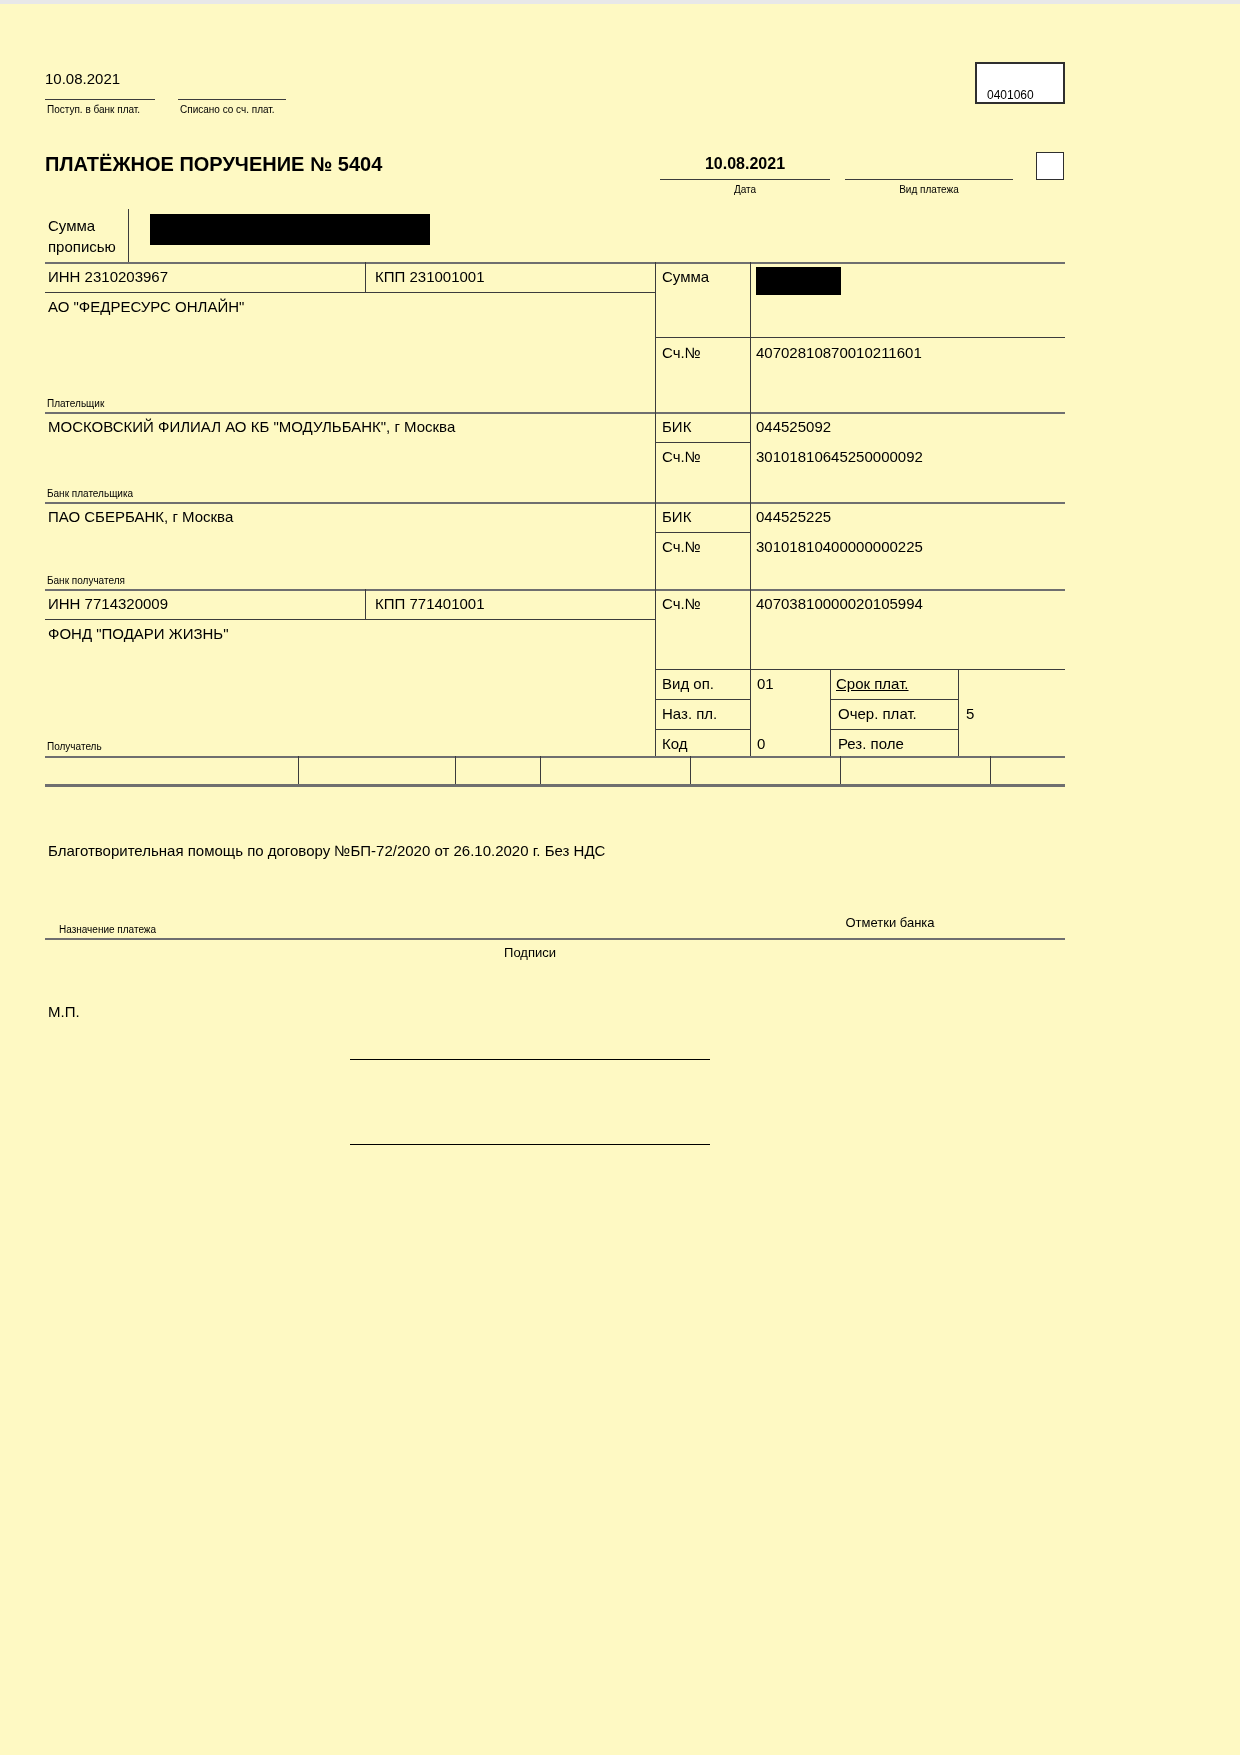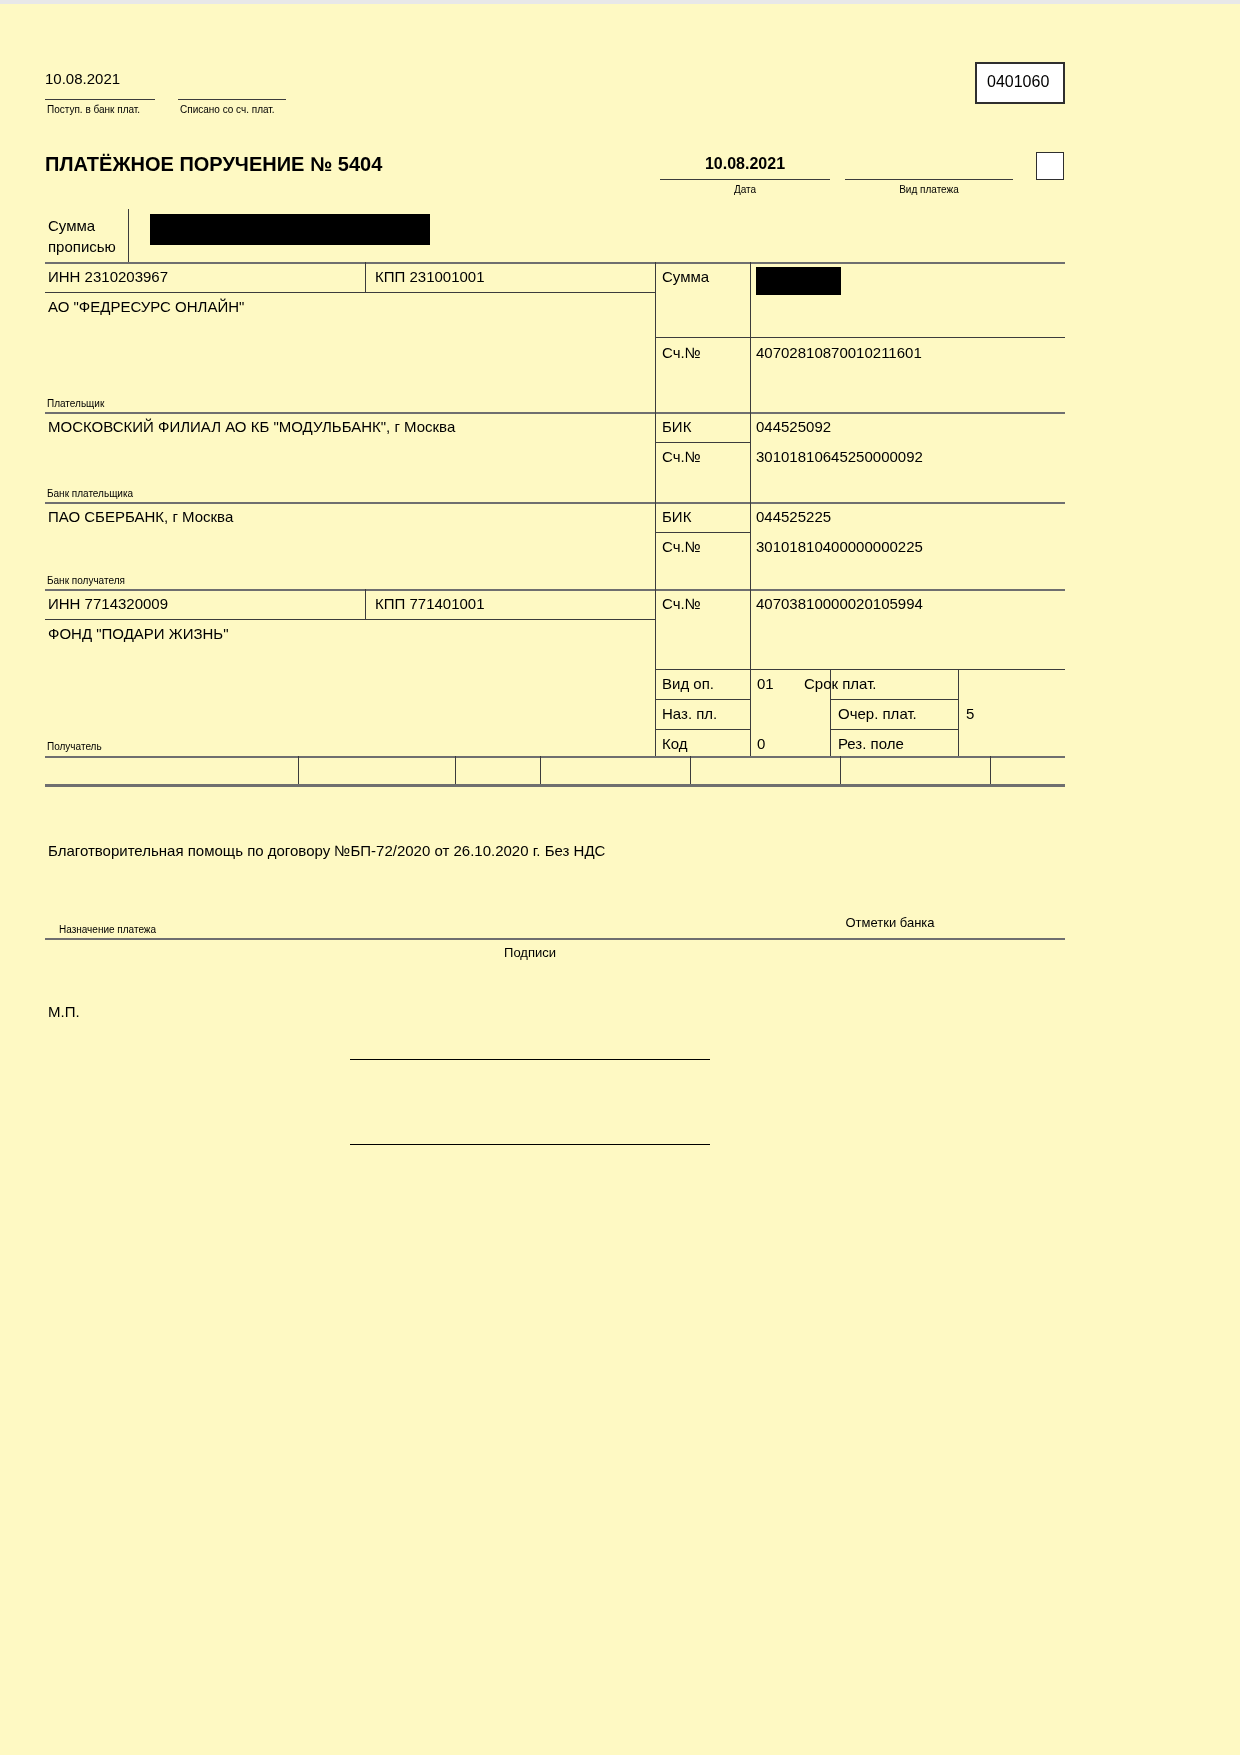--- a/index.html
+++ b/index.html
@@ -39,21 +39,21 @@
 
 <div class="page">
 
   <div class="t" style="left:45px; top:66px;">10.08.2021</div>
   <div class="hline thin" style="left:45px; top:95px; width:110px;"></div>
   <div class="lbl" style="left:47px; top:100px;">Поступ. в банк плат.</div>
   <div class="hline thin" style="left:178px; top:95px; width:108px;"></div>
   <div class="lbl" style="left:180px; top:100px;">Списано со сч. плат.</div>
 
   <div class="box" style="left:975px; top:58px; width:90px; height:42px;"></div>
-  <div class="t" style="left:987px; top:69px; font-size:16px;">0401060</div>
+  <div class="t" style="left:987px; top:84px; font-size:12px;">0401060</div>
 
   <div class="title" style="left:45px; top:149px;">ПЛАТЁЖНОЕ ПОРУЧЕНИЕ № 5404</div>
   <div class="tb center" style="left:660px; top:151px; width:170px;">10.08.2021</div>
   <div class="hline thin" style="left:660px; top:175px; width:170px;"></div>
   <div class="lbl center" style="left:660px; top:180px; width:170px;text-align:center;">Дата</div>
   <div class="hline thin" style="left:845px; top:175px; width:168px;"></div>
   <div class="lbl center" style="left:845px; top:180px; width:168px;">Вид платежа</div>
   <div class="box" style="left:1036px; top:148px; width:28px; height:28px; border-width:1.5px;"></div>
 
   <div class="t" style="left:48px; top:213px;">Сумма</div>
@@ -119,21 +119,21 @@
 
   <div class="t" style="left:48px; top:591px;">ИНН  7714320009</div>
   <div class="t" style="left:375px; top:591px;">КПП  771401001</div>
   <div class="t" style="left:48px; top:621px;">ФОНД "ПОДАРИ ЖИЗНЬ"</div>
   <div class="lbl" style="left:47px; top:737px;">Получатель</div>
   <div class="t" style="left:662px; top:591px;">Сч.№</div>
   <div class="t" style="left:756px; top:591px;">40703810000020105994</div>
 
   <div class="t" style="left:662px; top:671px;">Вид оп.</div>
   <div class="t" style="left:757px; top:671px;">01</div>
-  <div class="t" style="left:804px; top:671px;">Срок плат.</div>
+  <div class="t" style="left:836px; top:671px;text-decoration:underline;">Срок плат.</div>
   <div class="t" style="left:662px; top:701px;">Наз. пл.</div>
   <div class="t" style="left:838px; top:701px;">Очер. плат.</div>
   <div class="t" style="left:966px; top:701px;">5</div>
   <div class="t" style="left:662px; top:731px;">Код</div>
   <div class="t" style="left:757px; top:731px;">0</div>
   <div class="t" style="left:838px; top:731px;">Рез. поле</div>
 
   <div class="t" style="left:48px; top:838px;">Благотворительная помощь по договору №БП-72/2020 от 26.10.2020 г. Без НДС</div>
   <div class="lbl" style="left:47px; top:920px;padding-left:12px;">Назначение платежа</div>
   <div class="hline" style="left:45px; top:934px; width:1020px;"></div>

